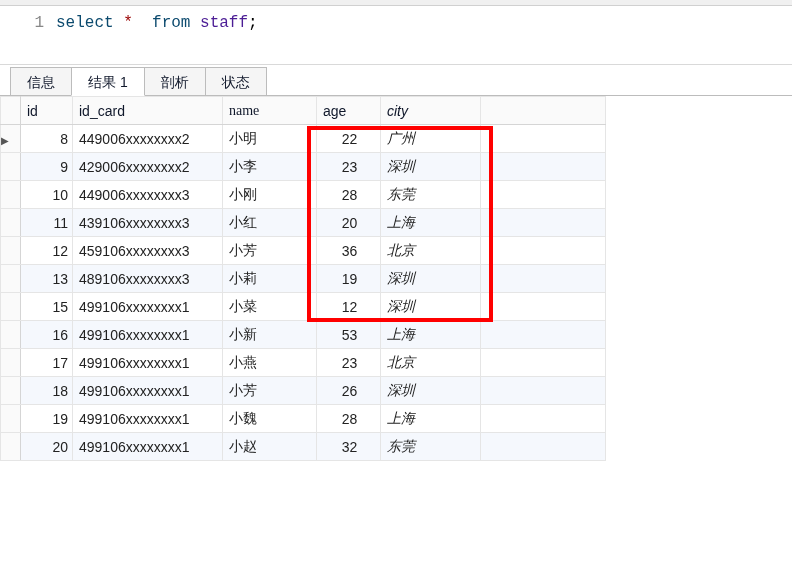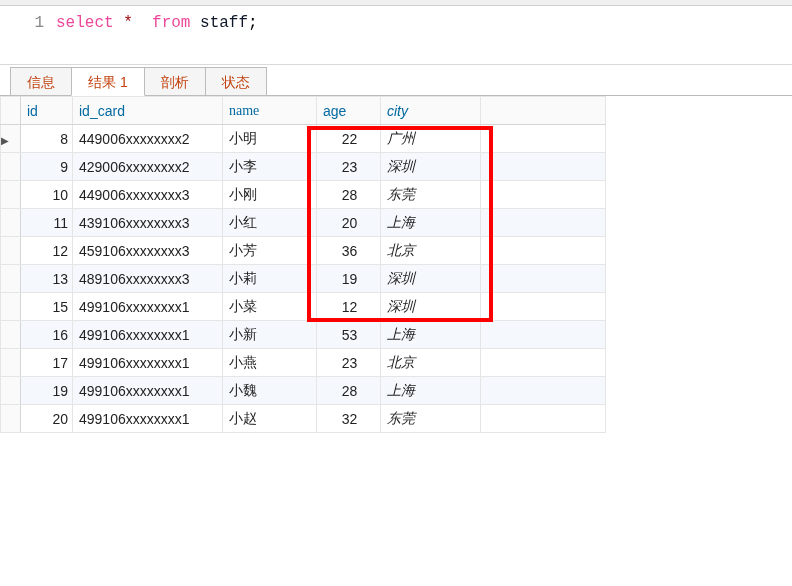--- a/index.html
+++ b/index.html
@@ -28,45 +28,45 @@
     width: 56px;
     text-align: right;
     padding-right: 12px;
     color: #888;
     user-select: none;
   }
   .code {
     flex: 1;
     white-space: pre;
   }
-  .kw-blue  { color: #ec4899; }
+  .kw-blue  { color: #0c4a6e; }
   .kw-red   { color: #990000; }
   .kw-black { color: #000; }
-  .kw-func  { color: #0f172a; }
+  .kw-func  { color: #4c1d95; }
   .editor-bottom {
     border-top: 1px solid #d9d9d9;
     height: 2px;
   }
   .tabs {
     display: flex;
     align-items: flex-end;
     border-bottom: 1px solid #bcbcbc;
     background: #fff;
     padding-left: 10px;
     height: 30px;
   }
   .tab {
     padding: 4px 16px;
     border: 1px solid #bcbcbc;
     border-bottom: none;
     background: #f5f5f5;
     margin-right: -1px;
     font-size: 14px;
     cursor: pointer;
-    color: #c2410c;
+    color: #0f172a;
     height: 28px;
     line-height: 20px;
   }
   .tab.active {
     background: #fff;
     position: relative;
     z-index: 2;
     border-bottom: 1px solid #fff;
     margin-bottom: -1px;
     height: 29px;
@@ -87,21 +87,21 @@
     border: 1px solid #e5e5e5;
     padding: 4px 6px;
     height: 28px;
     text-align: left;
     white-space: nowrap;
     overflow: hidden;
   }
   table.grid th {
     background: #fafafa;
     font-weight: normal;
-    color: #0369a1;
+    color: #0f172a;
     border-bottom: 1px solid #d5d5d5;
   }
   .rowhead {
     width: 20px;
     background: #fafafa !important;
     border-right: 1px solid #d5d5d5 !important;
     text-align: center;
     padding: 0 !important;
   }
   .col-id     { width: 52px;  text-align: right; }
@@ -241,20 +241,29 @@
           <td class="rowhead"></td>
           <td class="col-id">17</td>
           <td class="col-idcard">499106xxxxxxxx1</td>
           <td class="col-name">小燕</td>
           <td class="col-age">23</td>
           <td class="col-city">北京</td>
           <td class="col-pad"></td>
         </tr>
         <tr>
           <td class="rowhead"></td>
+          <td class="col-id">18</td>
+          <td class="col-idcard">499106xxxxxxxx1</td>
+          <td class="col-name">小芳</td>
+          <td class="col-age">26</td>
+          <td class="col-city">深圳</td>
+          <td class="col-pad"></td>
+        </tr>
+        <tr>
+          <td class="rowhead"></td>
           <td class="col-id">19</td>
           <td class="col-idcard">499106xxxxxxxx1</td>
           <td class="col-name">小魏</td>
           <td class="col-age">28</td>
           <td class="col-city">上海</td>
           <td class="col-pad"></td>
         </tr>
         <tr>
           <td class="rowhead"></td>
           <td class="col-id">20</td>

